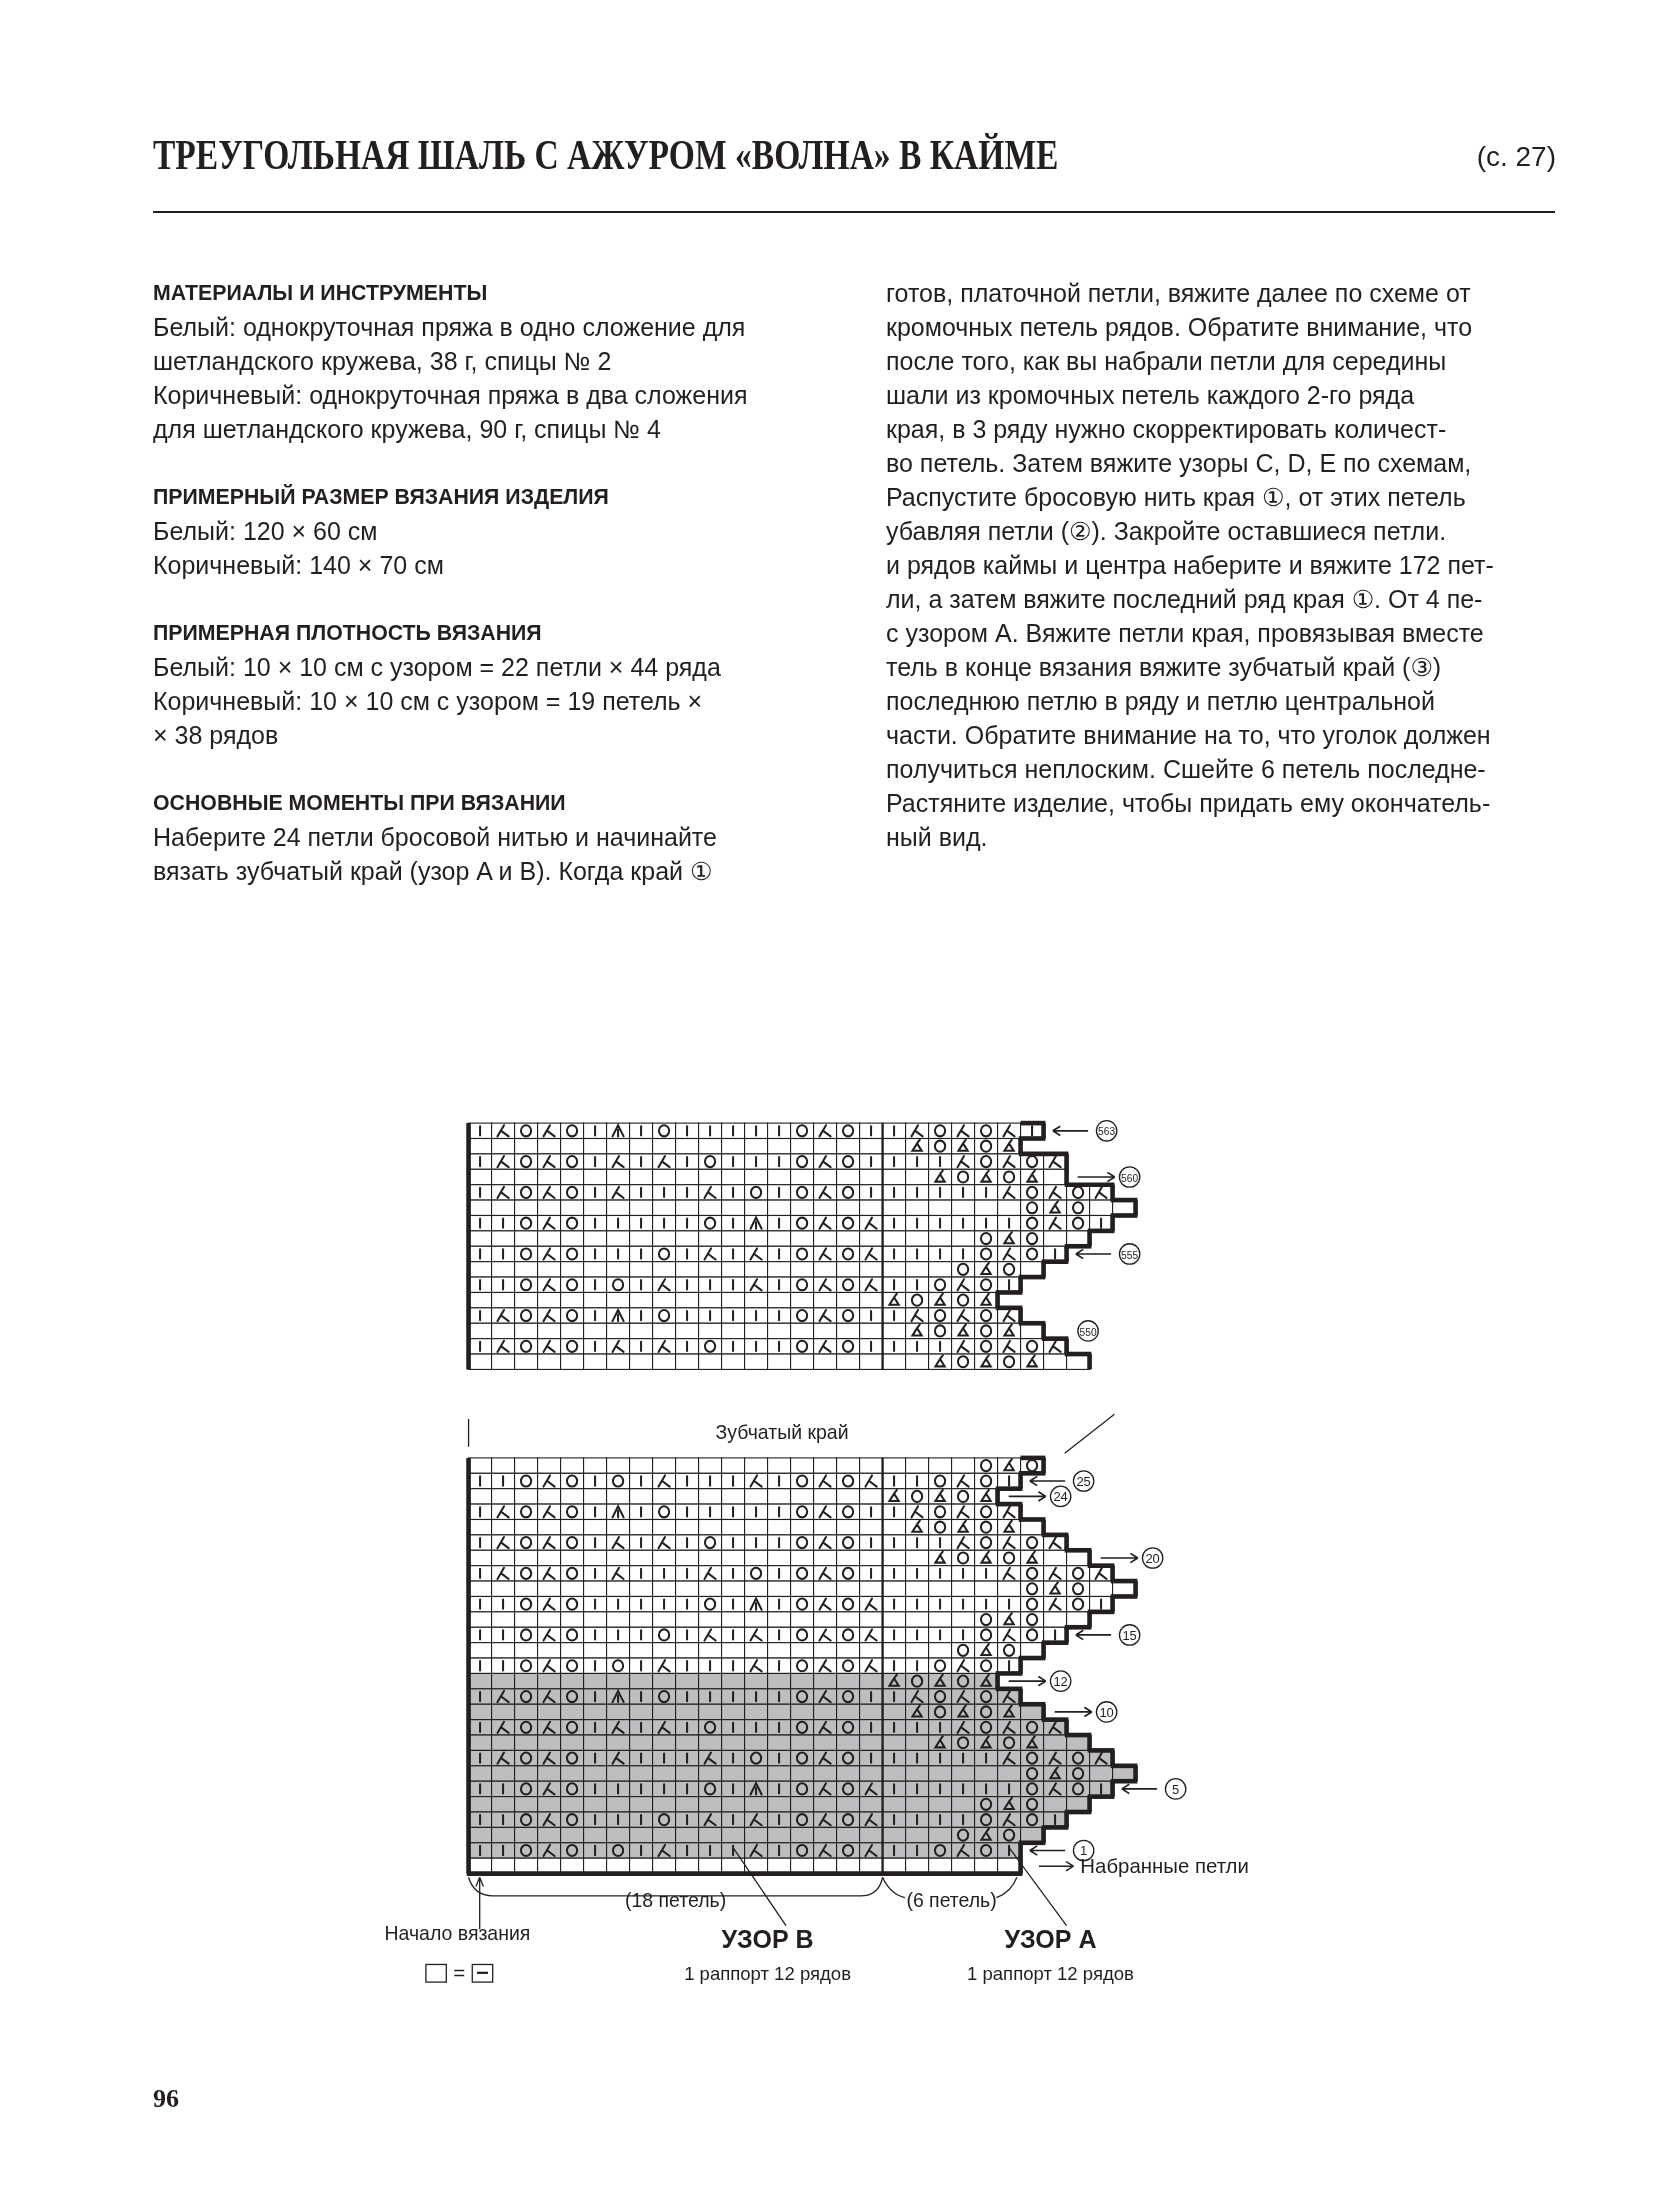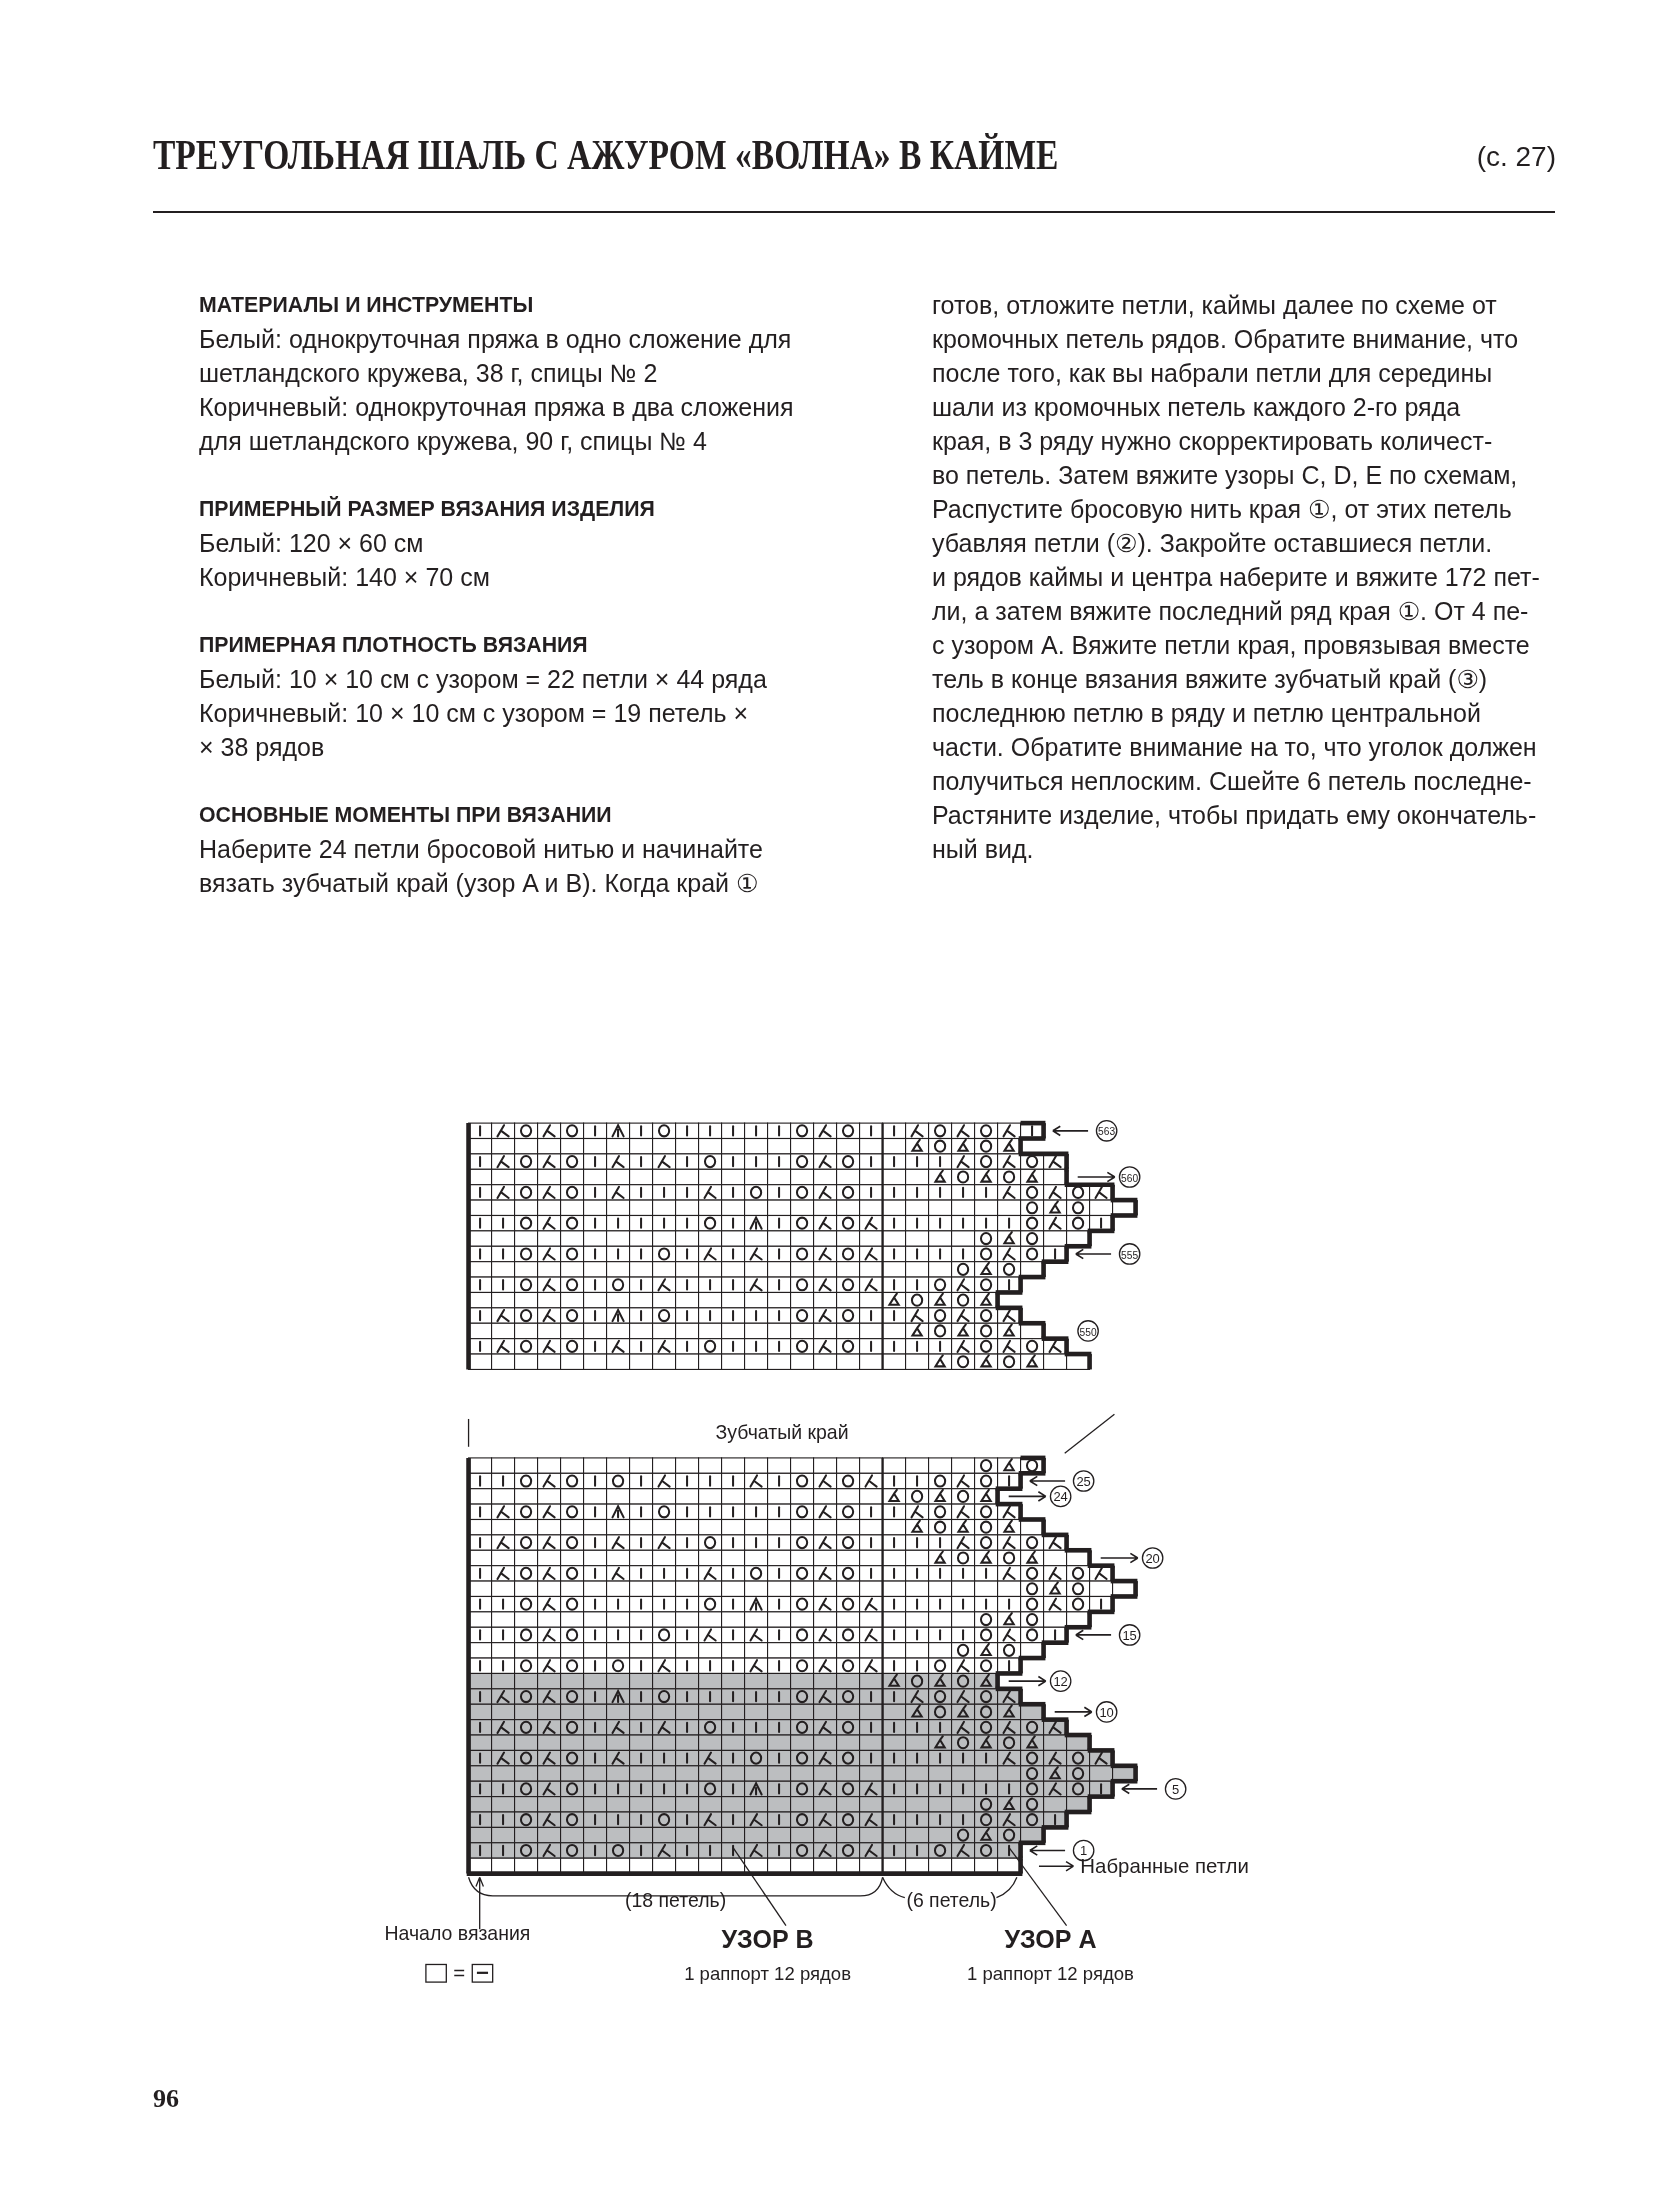--- a/index.html
+++ b/index.html
@@ -1,20 +1,20 @@
 <!DOCTYPE html>
 <html style="font-size:15px"><head>
 <meta charset="utf-8">
 <style>
   html,body{margin:0;padding:0;background:#fff;}
   body{width:1680px;height:2198px;position:relative;overflow:hidden;font-family:"Liberation Sans","DejaVu Sans",sans-serif;color:#231f20;}
   .title{position:absolute;left:153px;top:130px;font-family:"Liberation Serif","DejaVu Serif",serif;font-weight:bold;font-size:43px;letter-spacing:0px;transform:scaleX(0.78);transform-origin:left top;white-space:nowrap;}
   .pageref{position:absolute;right:124px;top:141px;font-size:28px;}
   .rule{position:absolute;left:153px;top:211px;width:1402px;height:1.9px;background:#231f20;}
-  .col{position:absolute;top:288px;width:668px;font-size:25px;line-height:34px;margin-left:46px;}
+  .col{position:absolute;top:276px;width:668px;font-size:25px;line-height:34px;}
   .col.left{left:153px;}
   .col.right{left:886px;}
   .col h3{margin:0;font-size:21.3px;font-weight:bold;line-height:34px;}
   .col p{margin:0;}
   .col .gap{height:34px;}
   .chart-wrap{position:absolute;left:0;top:0;}
   svg text{font-family:"Liberation Sans","DejaVu Sans",sans-serif;}
   .pagenum{position:absolute;left:153px;top:2084px;font-family:"Liberation Serif","DejaVu Serif",serif;font-size:26px;font-weight:bold;}
 </style>
 </head>
@@ -39,21 +39,21 @@
   <p>Белый: 10 × 10 см с узором = 22 петли × 44 ряда</p>
   <p>Коричневый: 10 × 10 см с узором = 19 петель ×</p>
   <p>× 38 рядов</p>
   <div class="gap"></div>
   <h3>ОСНОВНЫЕ МОМЕНТЫ ПРИ ВЯЗАНИИ</h3>
   <p>Наберите 24 петли бросовой нитью и начинайте</p>
   <p>вязать зубчатый край (узор A и B). Когда край ①</p>
 </div>
 
 <div class="col right" id="rightcol">
-    <p>готов, отложите петли, каймы далее по схеме от</p>
+    <p>готов, платочной петли, вяжите далее по схеме от</p>
     <p>кромочных петель рядов. Обратите внимание, что</p>
     <p>после того, как вы набрали петли для середины</p>
     <p>шали из кромочных петель каждого 2-го ряда</p>
     <p>края, в 3 ряду нужно скорректировать количест-</p>
     <p>во петель. Затем вяжите узоры C, D, E по схемам,</p>
     <p>Распустите бросовую нить края ①, от этих петель</p>
     <p>убавляя петли (②). Закройте оставшиеся петли.</p>
     <p>и рядов каймы и центра наберите и вяжите 172 пет-</p>
     <p>ли, а затем вяжите последний ряд края ①. От 4 пе-</p>
     <p>с узором A. Вяжите петли края, провязывая вместе</p>

